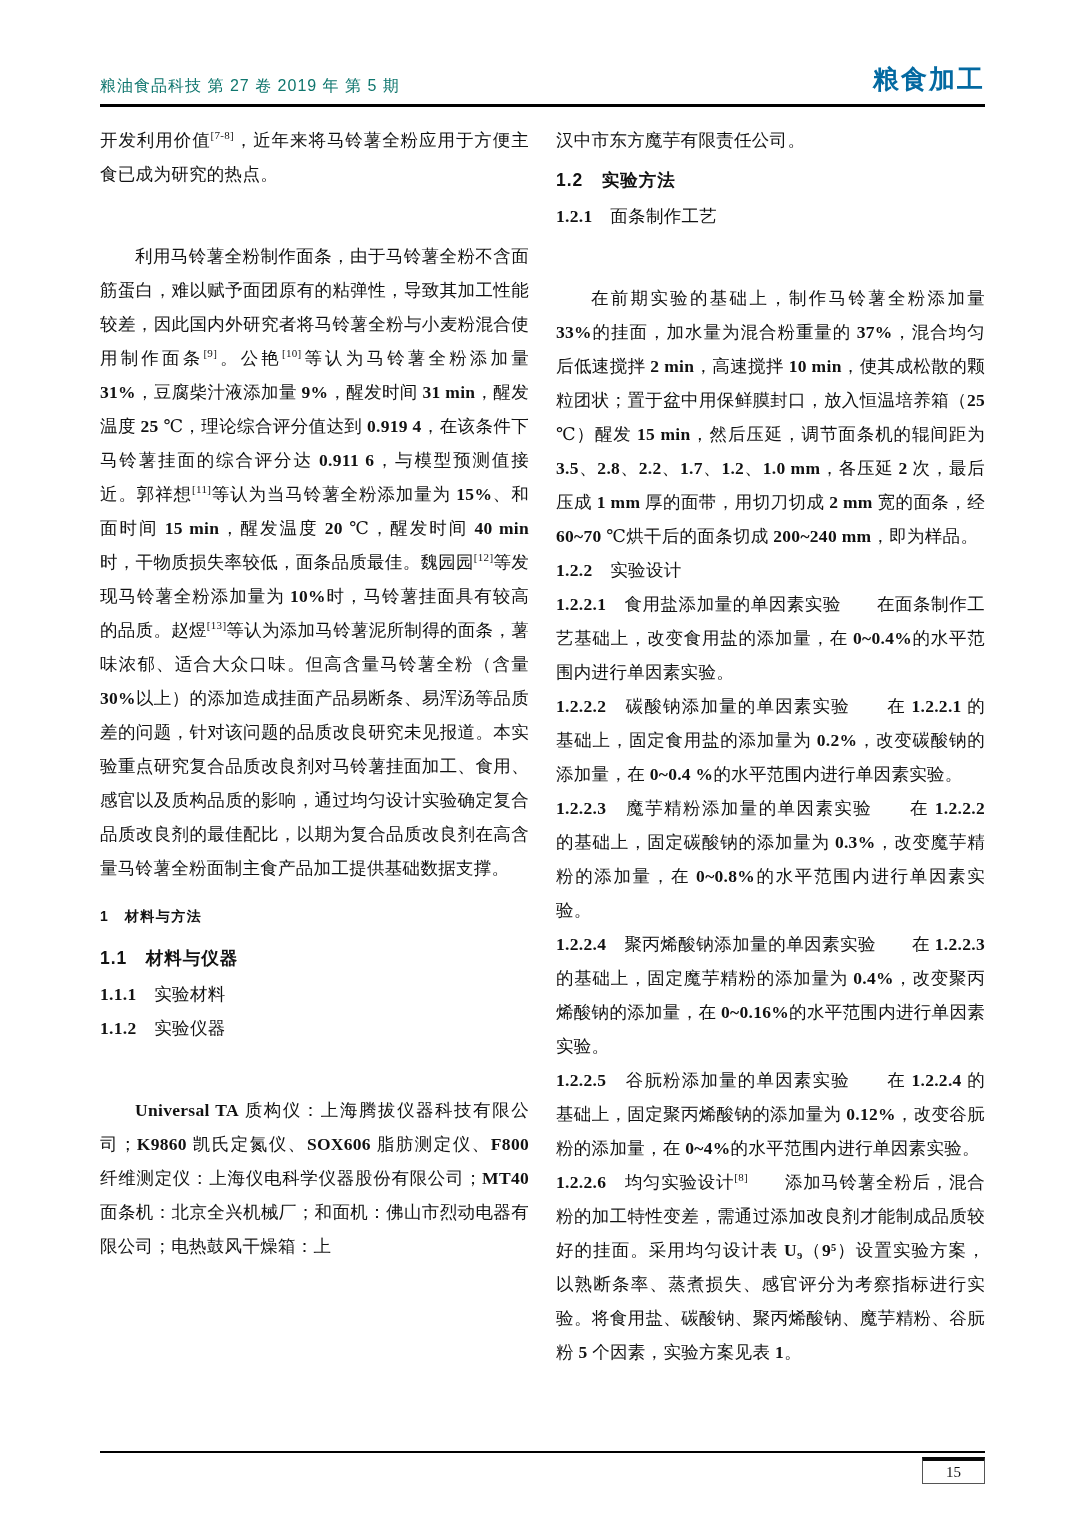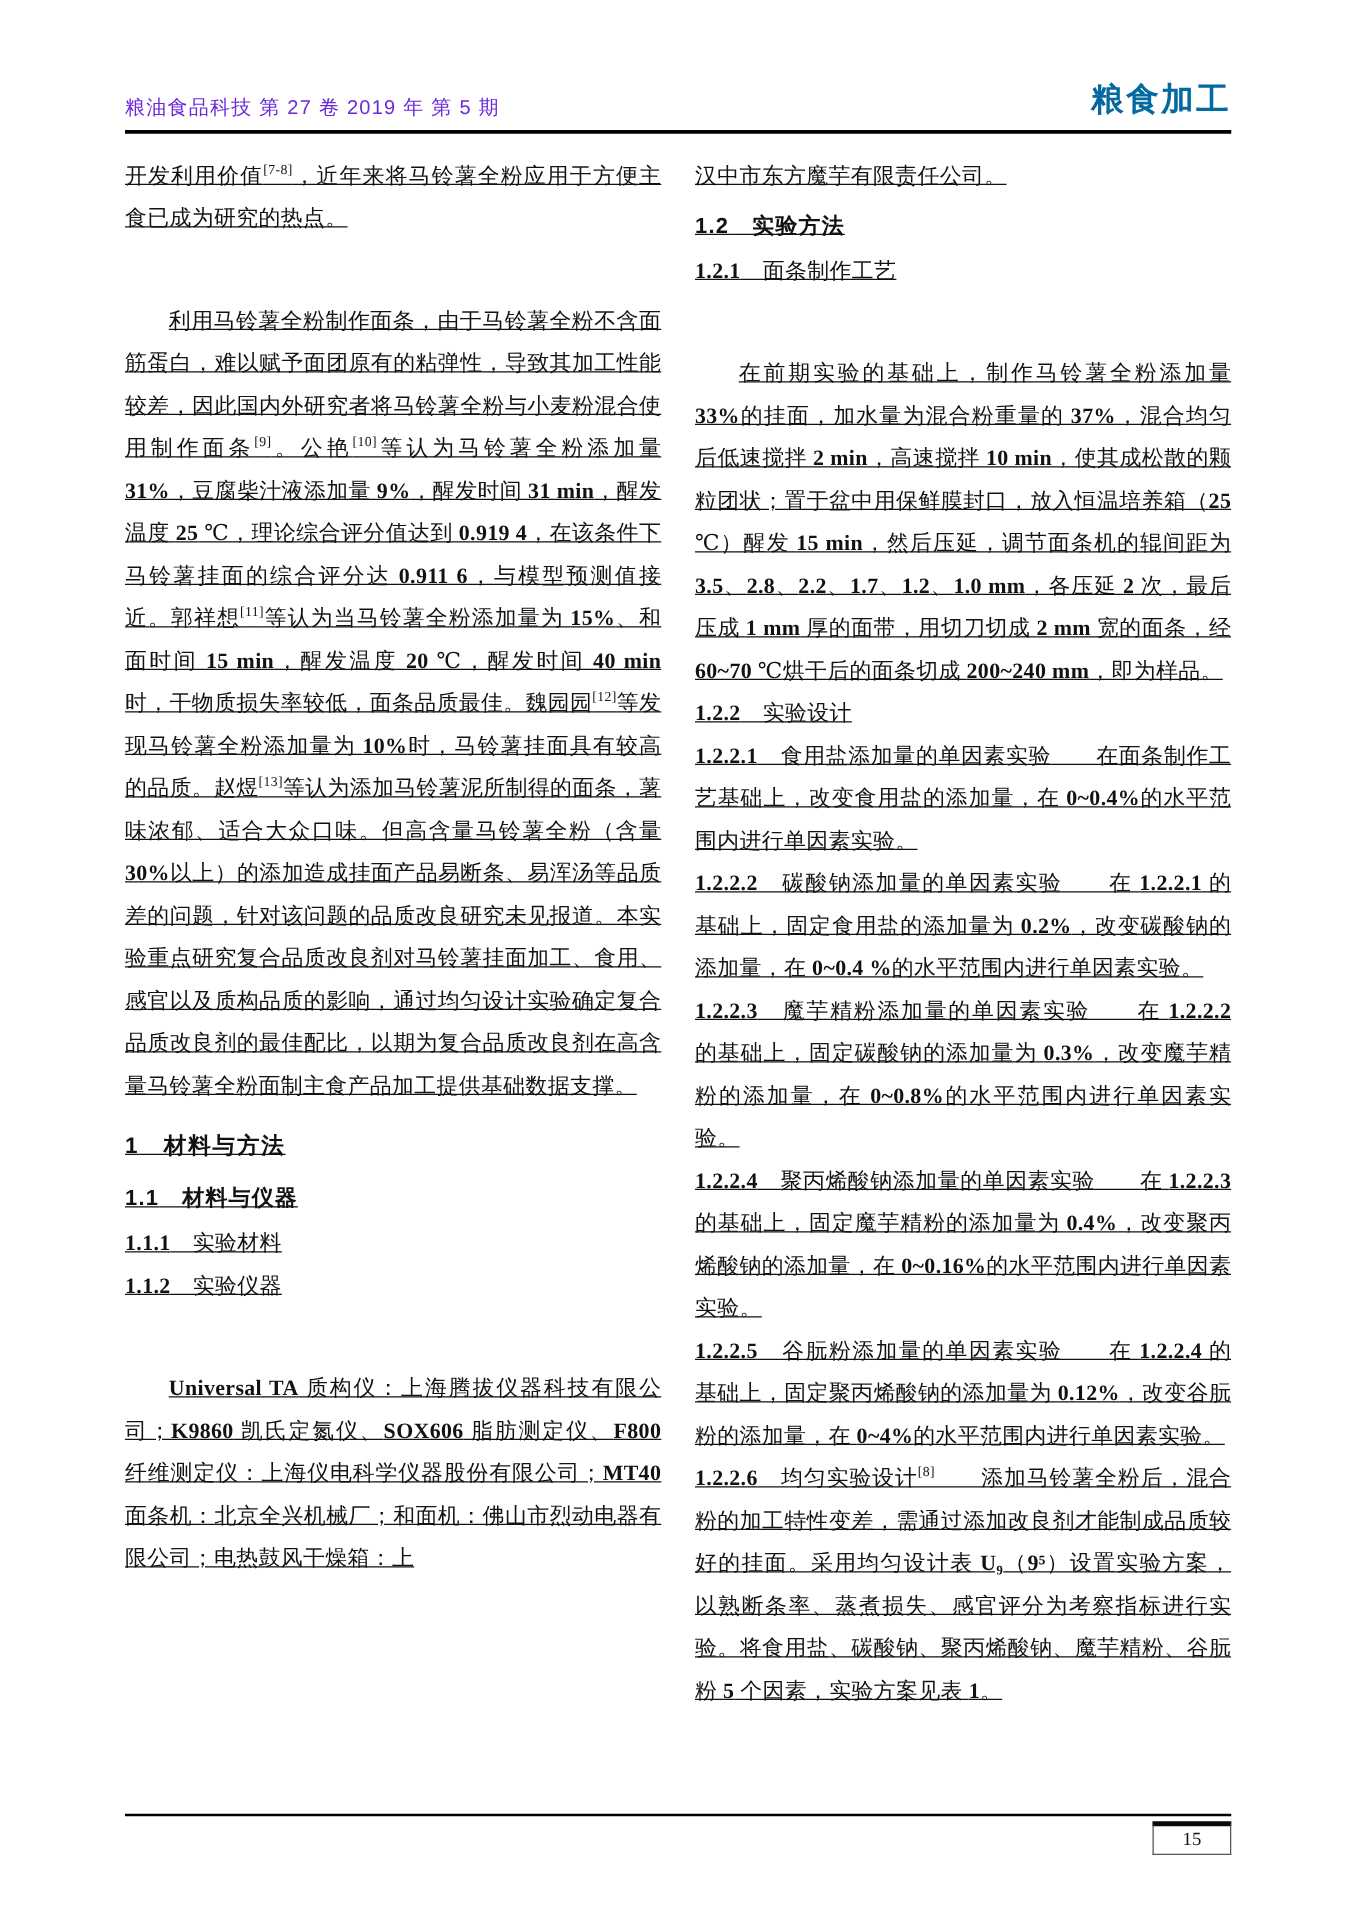--- a/index.html
+++ b/index.html
@@ -12,41 +12,40 @@
     font-family:"Liberation Serif","DejaVu Serif",serif;
     color:#121212;
     overflow:hidden;
   }
   .page-header{
     display:flex;justify-content:space-between;align-items:flex-end;
     border-bottom:3px solid #000;
     padding-bottom:7px;
     font-family:"Liberation Sans","DejaVu Sans",sans-serif;
   }
-  .journal-info{font-size:16px;color:#6d28d9;letter-spacing:1px;}
+  .journal-info{font-size:16px;color:#0f766e;letter-spacing:1px;}
   .col-label{font-size:26px;font-weight:bold;color:#0369a1;letter-spacing:2px;}
   .columns{
     display:flex;gap:27px;
     margin-top:16px;
     height:1328px;
     overflow:hidden;
-    text-decoration:underline;
   }
   .col{
     flex:1;min-width:0;
     font-size:17.5px;
     line-height:34px;
     text-align:justify;
     letter-spacing:0.3px;
   }
   .blk{margin:0;}
   .pi{text-indent:2em;margin-top:48px;}
   .h1{
     font-family:"Liberation Sans","DejaVu Sans",sans-serif;
-    font-weight:bold;font-size:18px;
+    font-weight:bold;font-size:14px;
     letter-spacing:1.5px;
     margin:14px 0 8px;
     text-align:left;text-indent:0;
   }
   .h2{
     font-family:"Liberation Sans","DejaVu Sans",sans-serif;
     font-weight:bold;font-size:17.5px;
     letter-spacing:1px;
     margin:6px 0 2px;
     text-align:left;text-indent:0;

